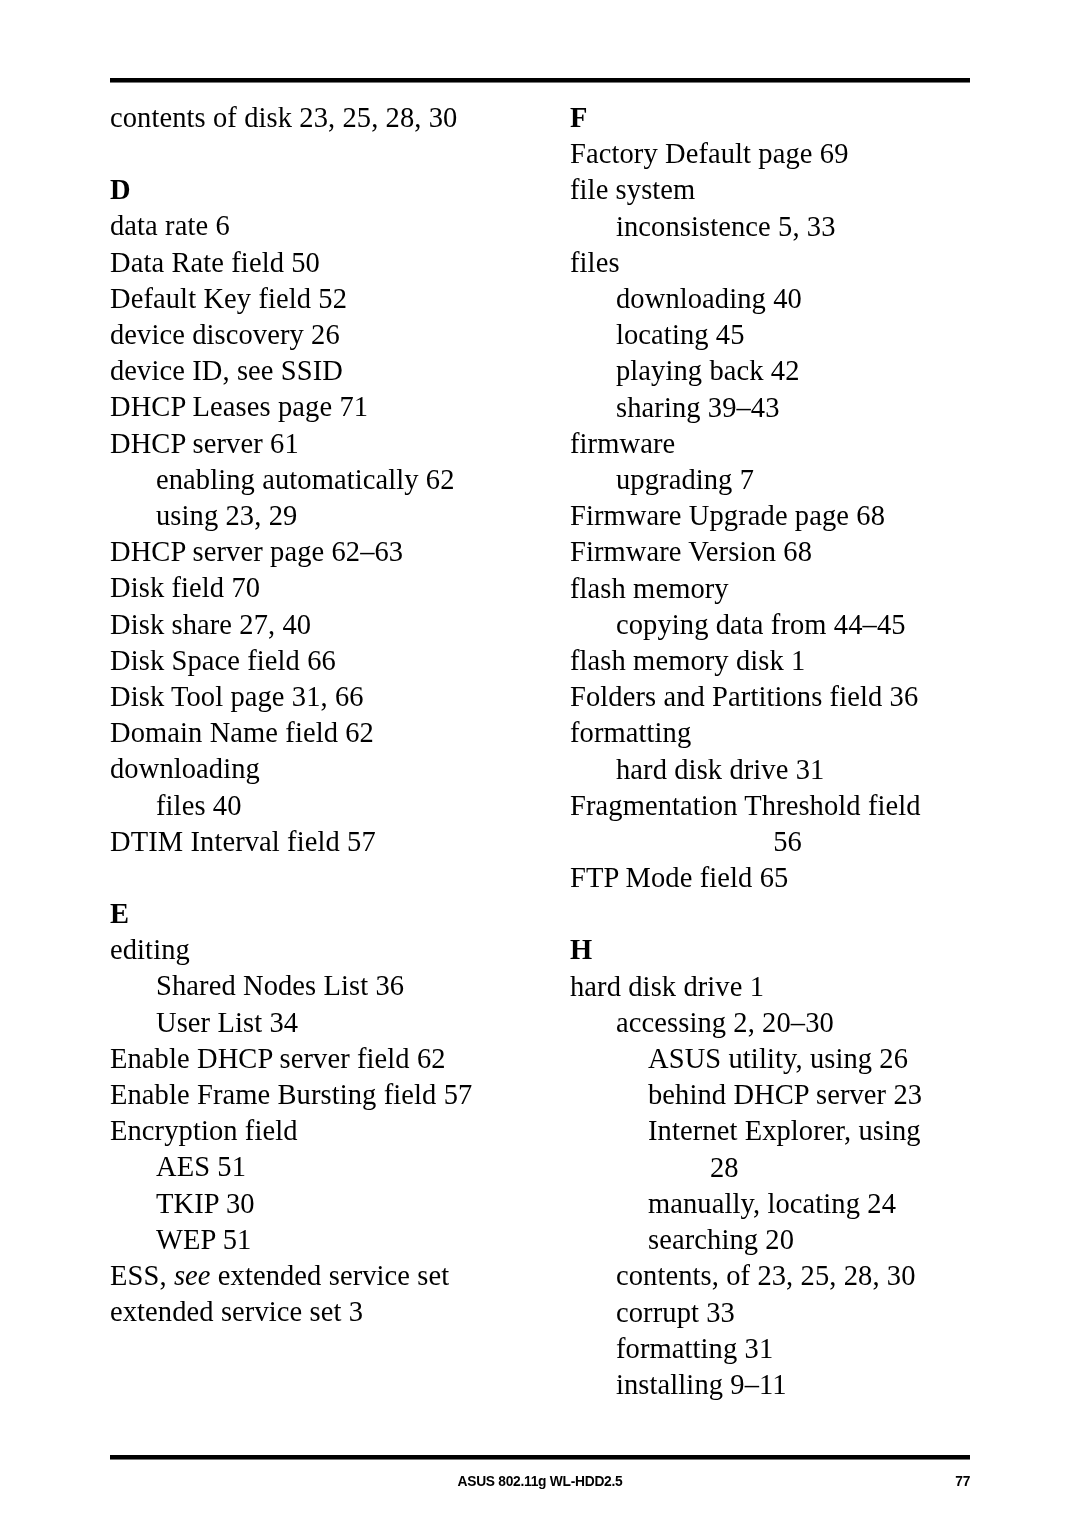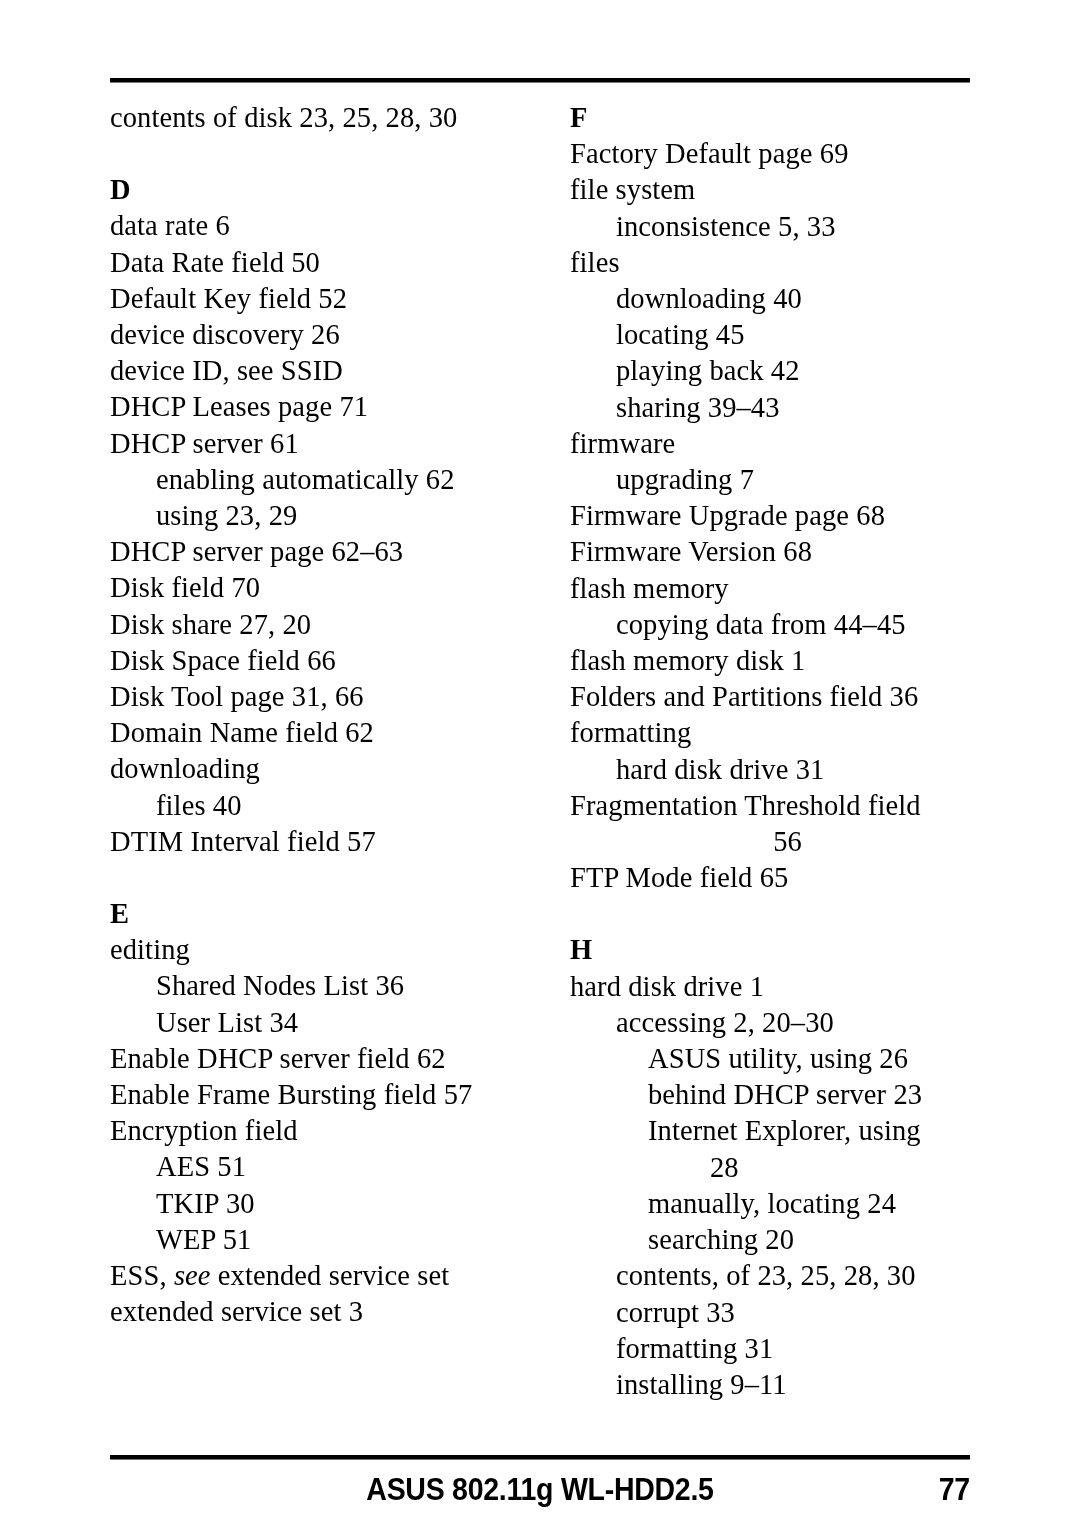--- a/index.html
+++ b/index.html
@@ -76,21 +76,21 @@
 
   
   .footer {
     position: absolute;
     left: 110px;
     top: 1472px;
     width: 860px;
     height: 34px;
     font-family: "Liberation Sans", "DejaVu Sans", sans-serif;
     font-weight: bold;
-    font-size: 31px;
+    font-size: 15px;
     letter-spacing: -0.3px;
   }
   .footer-title {
     position: absolute;
     left: 0; right: 0;
     text-align: center;
     transform: scaleX(0.92);
   }
   .footer-page {
     position: absolute;
@@ -116,21 +116,21 @@
         <div class="entry lvl0">Data Rate field 50</div>
         <div class="entry lvl0">Default Key field 52</div>
         <div class="entry lvl0">device discovery 26</div>
         <div class="entry lvl0">device ID, see SSID</div>
         <div class="entry lvl0">DHCP Leases page 71</div>
         <div class="entry lvl0">DHCP server 61</div>
         <div class="entry lvl1">enabling automatically 62</div>
         <div class="entry lvl1">using 23, 29</div>
         <div class="entry lvl0">DHCP server page 62–63</div>
         <div class="entry lvl0">Disk field 70</div>
-        <div class="entry lvl0">Disk share 27, 20</div>
+        <div class="entry lvl0">Disk share 27, 40</div>
         <div class="entry lvl0">Disk Space field 66</div>
         <div class="entry lvl0">Disk Tool page 31, 66</div>
         <div class="entry lvl0">Domain Name field 62</div>
         <div class="entry lvl0">downloading</div>
         <div class="entry lvl1">files 40</div>
         <div class="entry lvl0">DTIM Interval field 57</div>
         <div class="gap-before-heading"></div>
         <div class="letter-heading">E</div>
         <div class="entry lvl0">editing</div>
         <div class="entry lvl1">Shared Nodes List 36</div>

